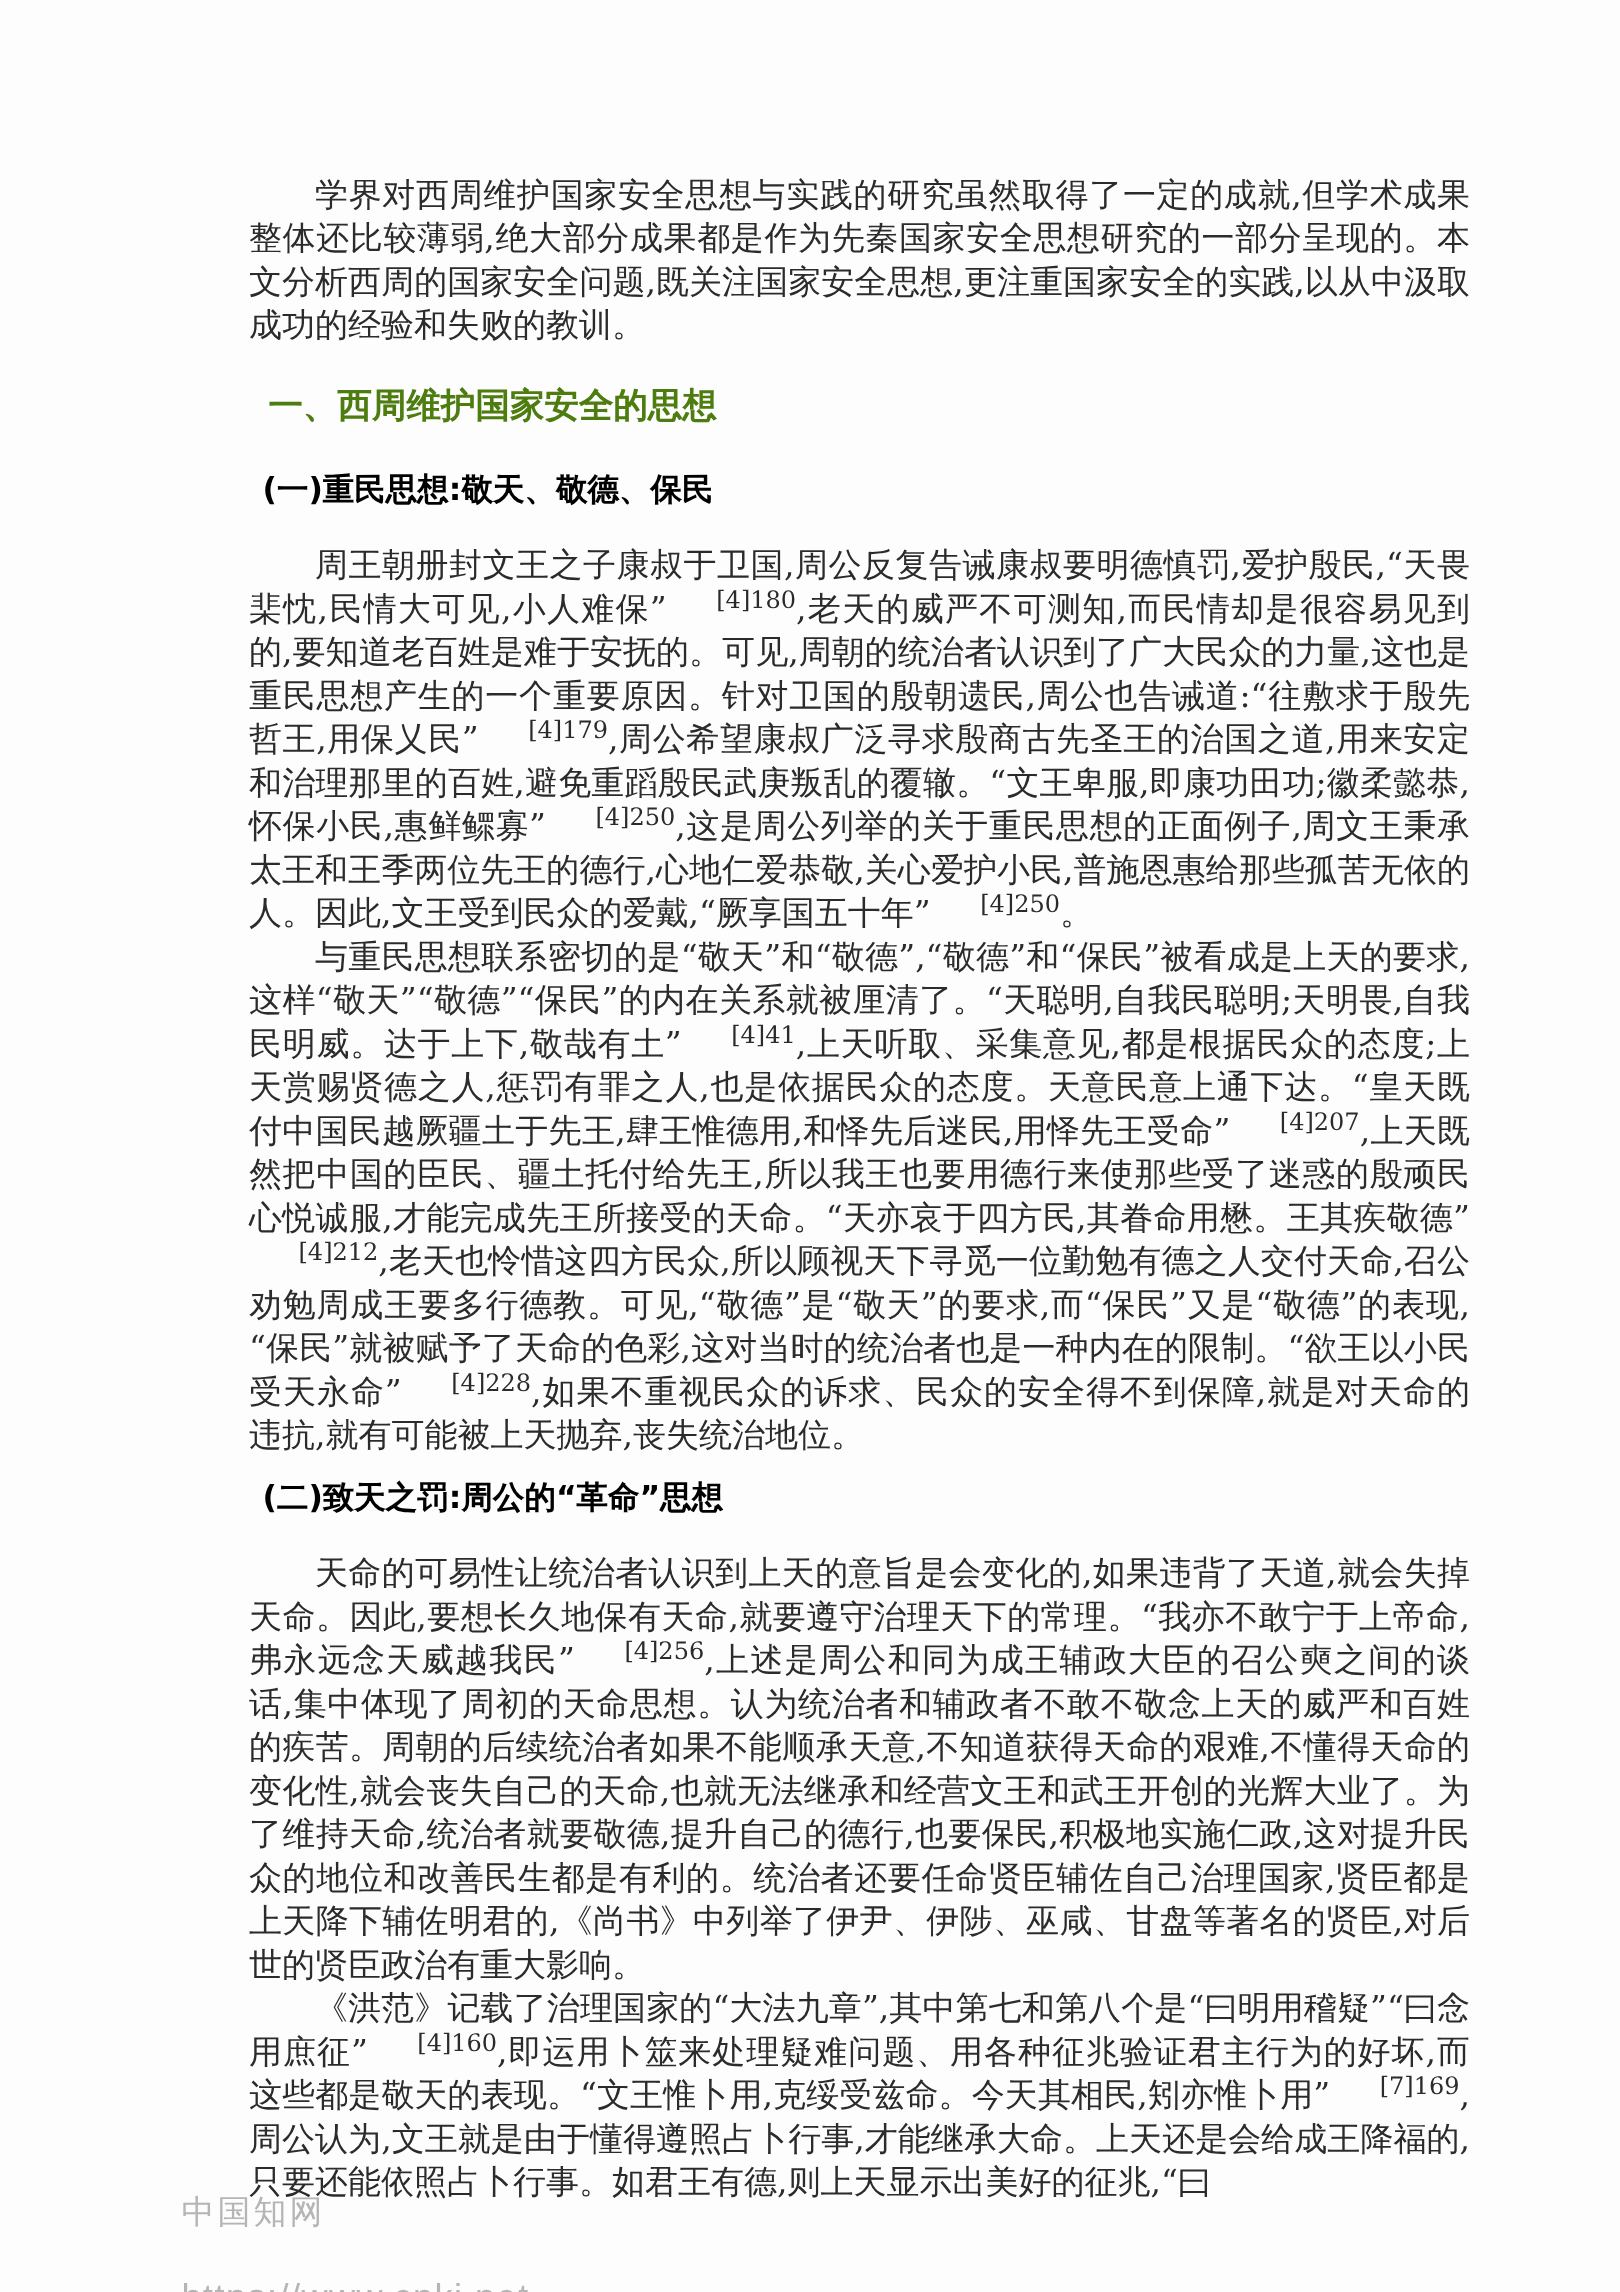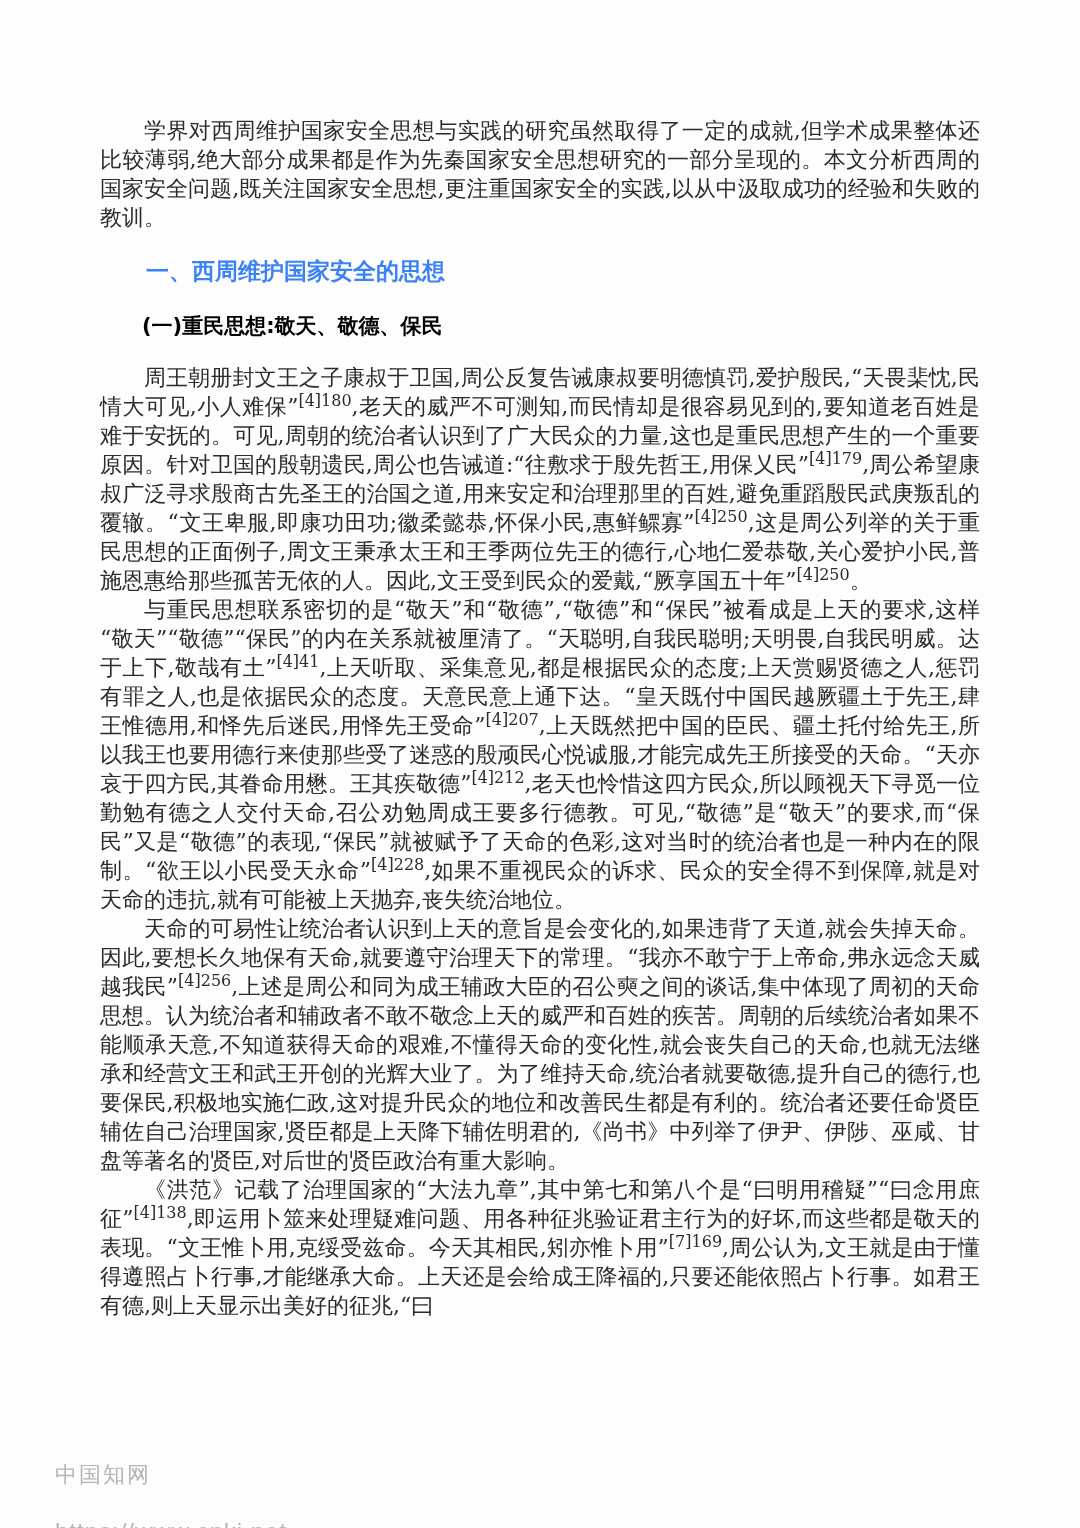--- a/index.html
+++ b/index.html
@@ -1,20 +1,20 @@
 <!DOCTYPE html>
 <html lang="zh" style="--background: #fdfdfd; --text: #2b2b2b; --watermark: #b5b5b5;"><head>
 <meta charset="utf-8">
 <style>
   :root {
     --background: #fdfdfd;
     --text: #2b2b2b;
     --watermark: #b5b5b5;
   }
-  * { box-sizing: border-box; }
+  * { box-sizing: border-box; padding-left: 33px; }
   html, body { margin: 0; padding: 0; }
   body {
     width: 1080px;
     height: 1528px;
     background: var(--background);
     position: relative;
     overflow: hidden;
     font-family: "DejaVu Serif", "Liberation Serif", serif;
   }
   .page {
@@ -42,21 +42,21 @@
     vertical-align: super;
     font-family: "DejaVu Serif", "Liberation Serif", serif;
   }
   h1.sec-heading {
     font-family: "DejaVu Sans", "Liberation Sans", sans-serif;
     font-size: 23px;
     font-weight: bold;
     margin: 24px 0 26px 0;
     padding-left: 2em;
     line-height: 30px;
-    color: #3b82f6;
+    color: #4d7c0f;
   }
   h2.sub-heading {
     font-family: "DejaVu Sans", "Liberation Sans", sans-serif;
     font-size: 21px;
     font-weight: bold;
     margin: 12px 0 22px 0;
     padding-left: 2em;
     line-height: 29px;
     color: #000000;
   }
@@ -90,23 +90,24 @@
 
     <p class="para">学界对西周维护国家安全思想与实践的研究虽然取得了一定的成就,但学术成果整体还比较薄弱,绝大部分成果都是作为先秦国家安全思想研究的一部分呈现的。本文分析西周的国家安全问题,既关注国家安全思想,更注重国家安全的实践,以从中汲取成功的经验和失败的教训。</p>
 
     <h1 class="sec-heading">一、西周维护国家安全的思想</h1>
 
     <h2 class="sub-heading">(一)重民思想:敬天、敬德、保民</h2>
 
     <p class="para">周王朝册封文王之子康叔于卫国,周公反复告诫康叔要明德慎罚,爱护殷民,“天畏棐忱,民情大可见,小人难保”<sup class="cite">[4]180</sup>,老天的威严不可测知,而民情却是很容易见到的,要知道老百姓是难于安抚的。可见,周朝的统治者认识到了广大民众的力量,这也是重民思想产生的一个重要原因。针对卫国的殷朝遗民,周公也告诫道:“往敷求于殷先哲王,用保乂民”<sup class="cite">[4]179</sup>,周公希望康叔广泛寻求殷商古先圣王的治国之道,用来安定和治理那里的百姓,避免重蹈殷民武庚叛乱的覆辙。“文王卑服,即康功田功;徽柔懿恭,怀保小民,惠鲜鳏寡”<sup class="cite">[4]250</sup>,这是周公列举的关于重民思想的正面例子,周文王秉承太王和王季两位先王的德行,心地仁爱恭敬,关心爱护小民,普施恩惠给那些孤苦无依的人。因此,文王受到民众的爱戴,“厥享国五十年”<sup class="cite">[4]250</sup>。</p>
     <p class="para">与重民思想联系密切的是“敬天”和“敬德”,“敬德”和“保民”被看成是上天的要求,这样“敬天”“敬德”“保民”的内在关系就被厘清了。“天聪明,自我民聪明;天明畏,自我民明威。达于上下,敬哉有土”<sup class="cite">[4]41</sup>,上天听取、采集意见,都是根据民众的态度;上天赏赐贤德之人,惩罚有罪之人,也是依据民众的态度。天意民意上通下达。“皇天既付中国民越厥疆土于先王,肆王惟德用,和怿先后迷民,用怿先王受命”<sup class="cite">[4]207</sup>,上天既然把中国的臣民、疆土托付给先王,所以我王也要用德行来使那些受了迷惑的殷顽民心悦诚服,才能完成先王所接受的天命。“天亦哀于四方民,其眷命用懋。王其疾敬德”<sup class="cite">[4]212</sup>,老天也怜惜这四方民众,所以顾视天下寻觅一位勤勉有德之人交付天命,召公劝勉周成王要多行德教。可见,“敬德”是“敬天”的要求,而“保民”又是“敬德”的表现,“保民”就被赋予了天命的色彩,这对当时的统治者也是一种内在的限制。“欲王以小民受天永命”<sup class="cite">[4]228</sup>,如果不重视民众的诉求、民众的安全得不到保障,就是对天命的违抗,就有可能被上天抛弃,丧失统治地位。</p>
 
+    <h2 class="sub-heading">(二)致天之罚:周公的“革命”思想</h2>
 
     <p class="para">天命的可易性让统治者认识到上天的意旨是会变化的,如果违背了天道,就会失掉天命。因此,要想长久地保有天命,就要遵守治理天下的常理。“我亦不敢宁于上帝命,弗永远念天威越我民”<sup class="cite">[4]256</sup>,上述是周公和同为成王辅政大臣的召公奭之间的谈话,集中体现了周初的天命思想。认为统治者和辅政者不敢不敬念上天的威严和百姓的疾苦。周朝的后续统治者如果不能顺承天意,不知道获得天命的艰难,不懂得天命的变化性,就会丧失自己的天命,也就无法继承和经营文王和武王开创的光辉大业了。为了维持天命,统治者就要敬德,提升自己的德行,也要保民,积极地实施仁政,这对提升民众的地位和改善民生都是有利的。统治者还要任命贤臣辅佐自己治理国家,贤臣都是上天降下辅佐明君的,《尚书》中列举了伊尹、伊陟、巫咸、甘盘等著名的贤臣,对后世的贤臣政治有重大影响。</p>
-    <p class="para">《洪范》记载了治理国家的“大法九章”,其中第七和第八个是“曰明用稽疑”“曰念用庶征”<sup class="cite">[4]138</sup>,即运用卜筮来处理疑难问题、用各种征兆验证君主行为的好坏,而这些都是敬天的表现。“文王惟卜用,克绥受兹命。今天其相民,矧亦惟卜用”<sup class="cite">[7]169</sup>,周公认为,文王就是由于懂得遵照占卜行事,才能继承大命。上天还是会给成王降福的,只要还能依照占卜行事。如君王有德,则上天显示出美好的征兆,“曰</p>
+    <p class="para">《洪范》记载了治理国家的“大法九章”,其中第七和第八个是“曰明用稽疑”“曰念用庶征”<sup class="cite">[4]160</sup>,即运用卜筮来处理疑难问题、用各种征兆验证君主行为的好坏,而这些都是敬天的表现。“文王惟卜用,克绥受兹命。今天其相民,矧亦惟卜用”<sup class="cite">[7]169</sup>,周公认为,文王就是由于懂得遵照占卜行事,才能继承大命。上天还是会给成王降福的,只要还能依照占卜行事。如君王有德,则上天显示出美好的征兆,“曰</p>
 
   </div>
 
   <div class="footer">
     <span class="wm-cn">中国知网</span>
     <span class="wm-url">https://www.cnki.net</span>
   </div>
 
 </div>
 

